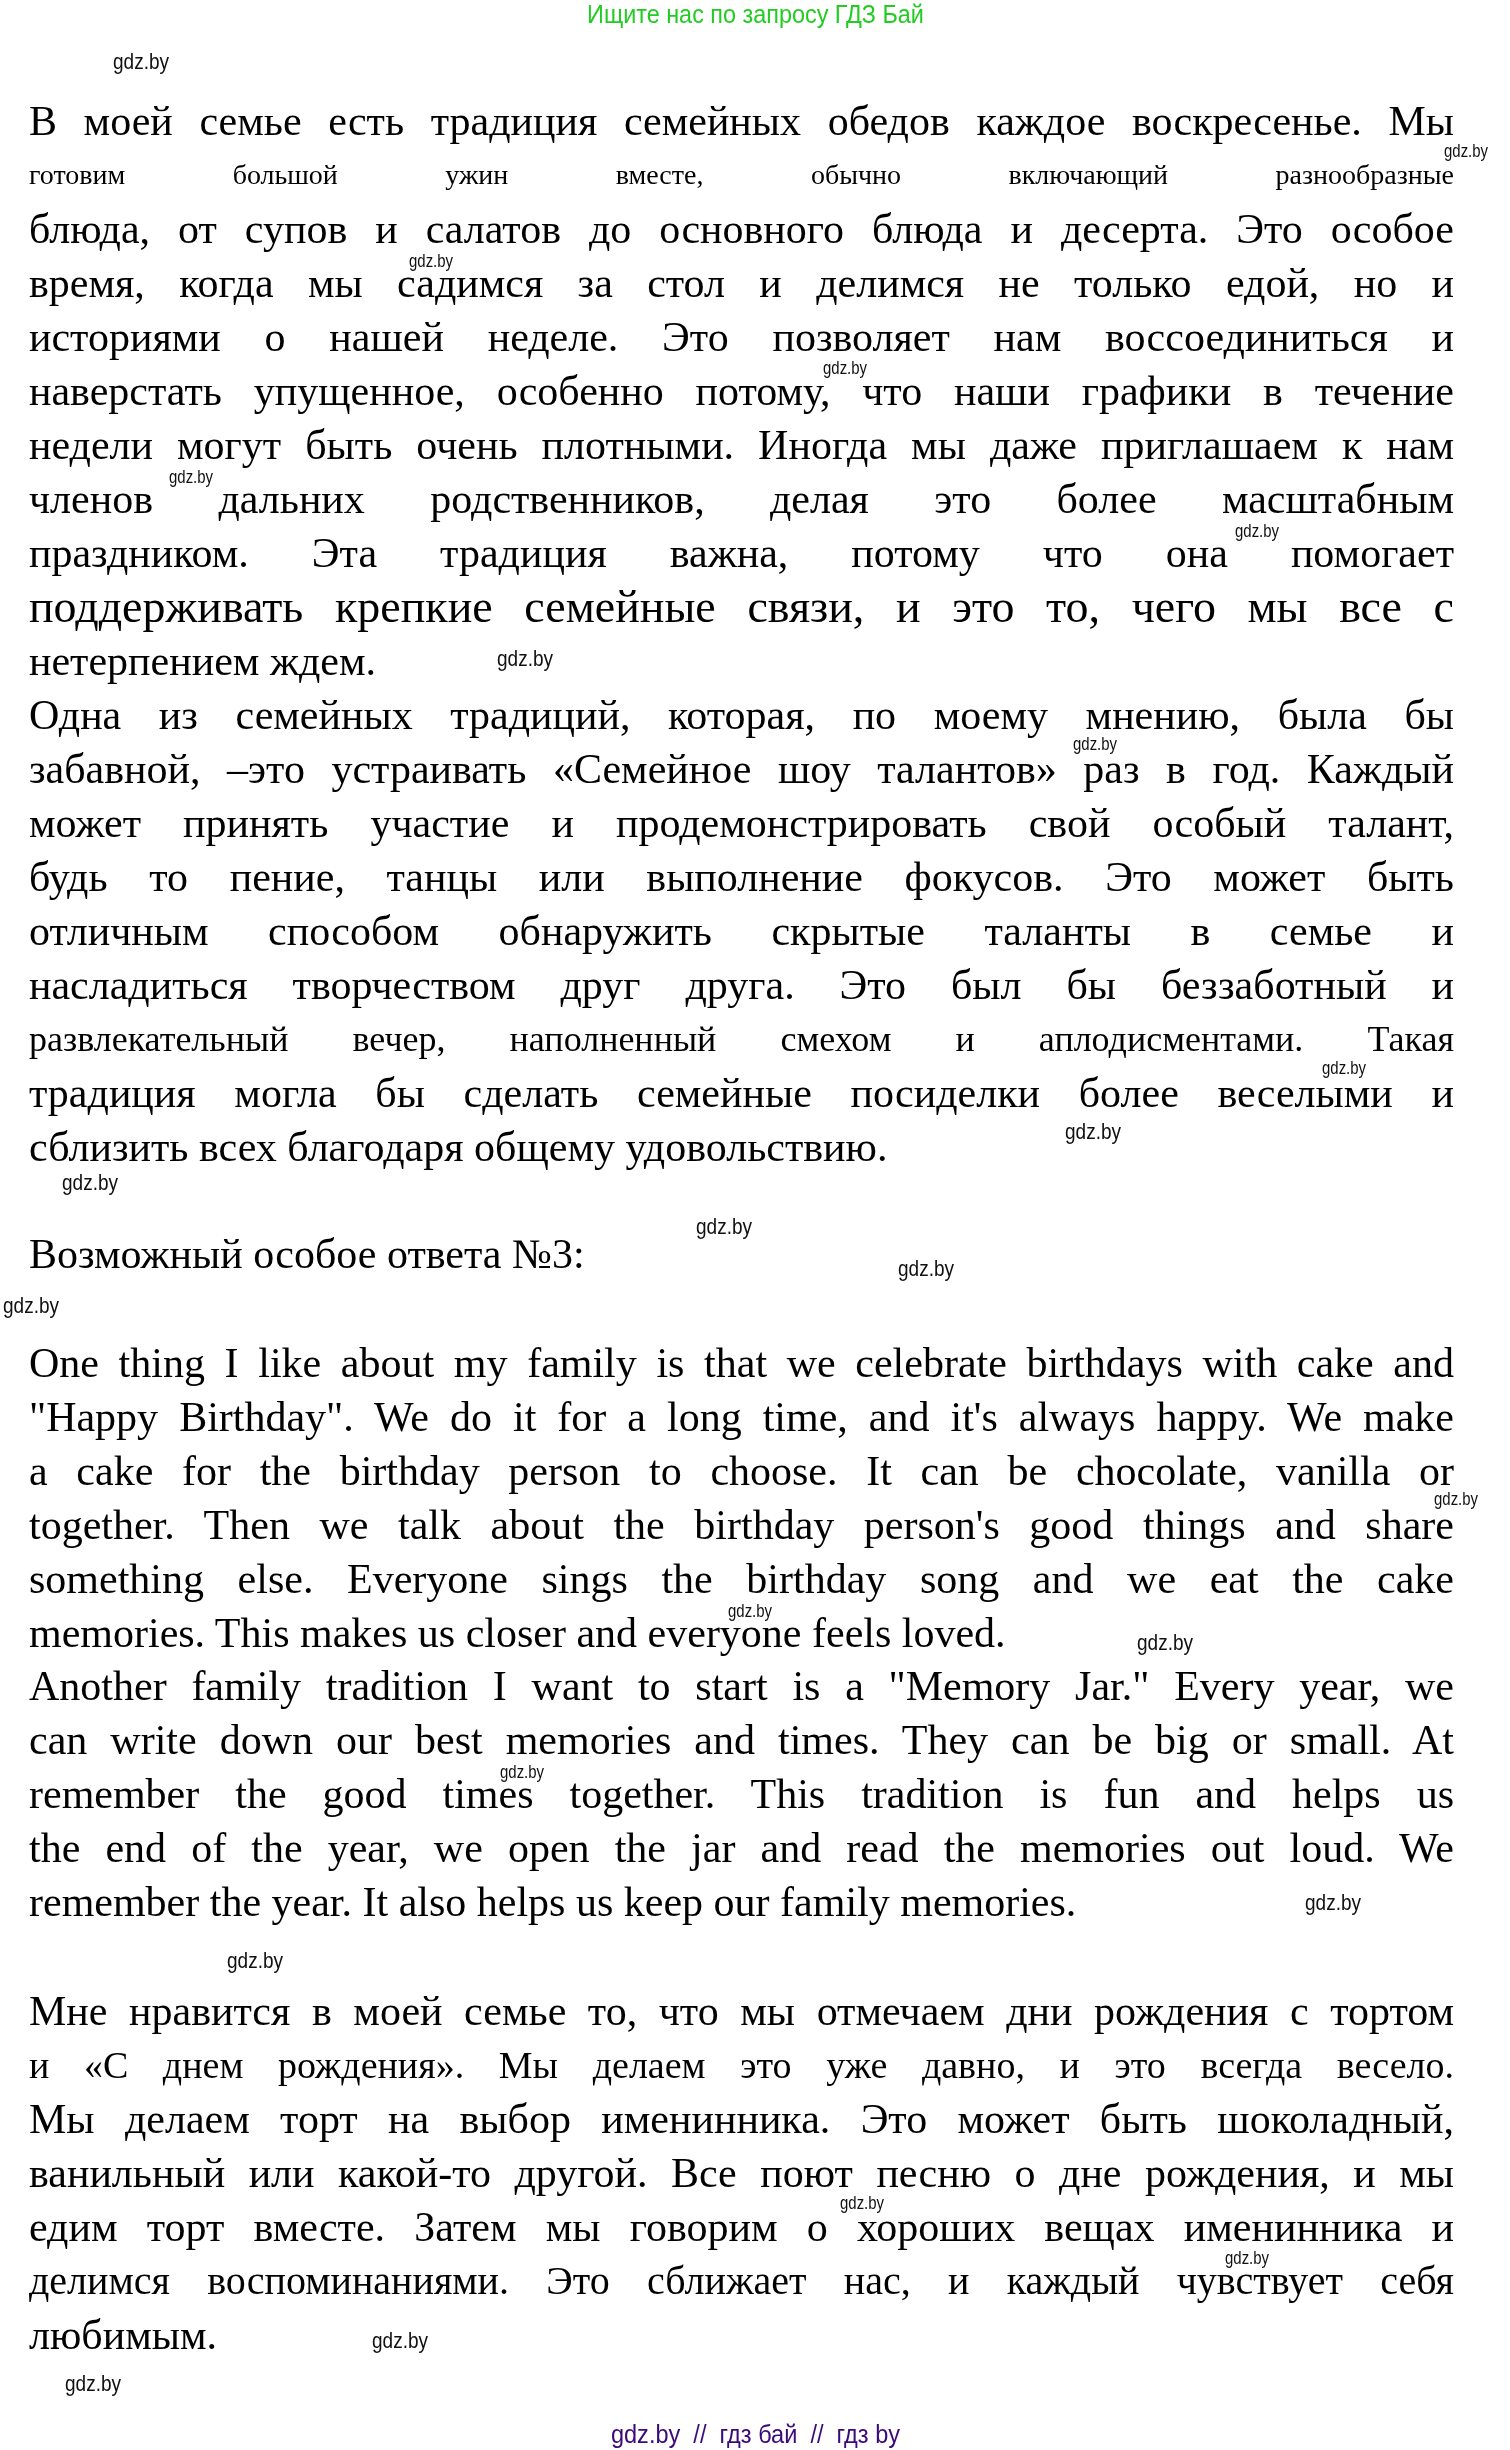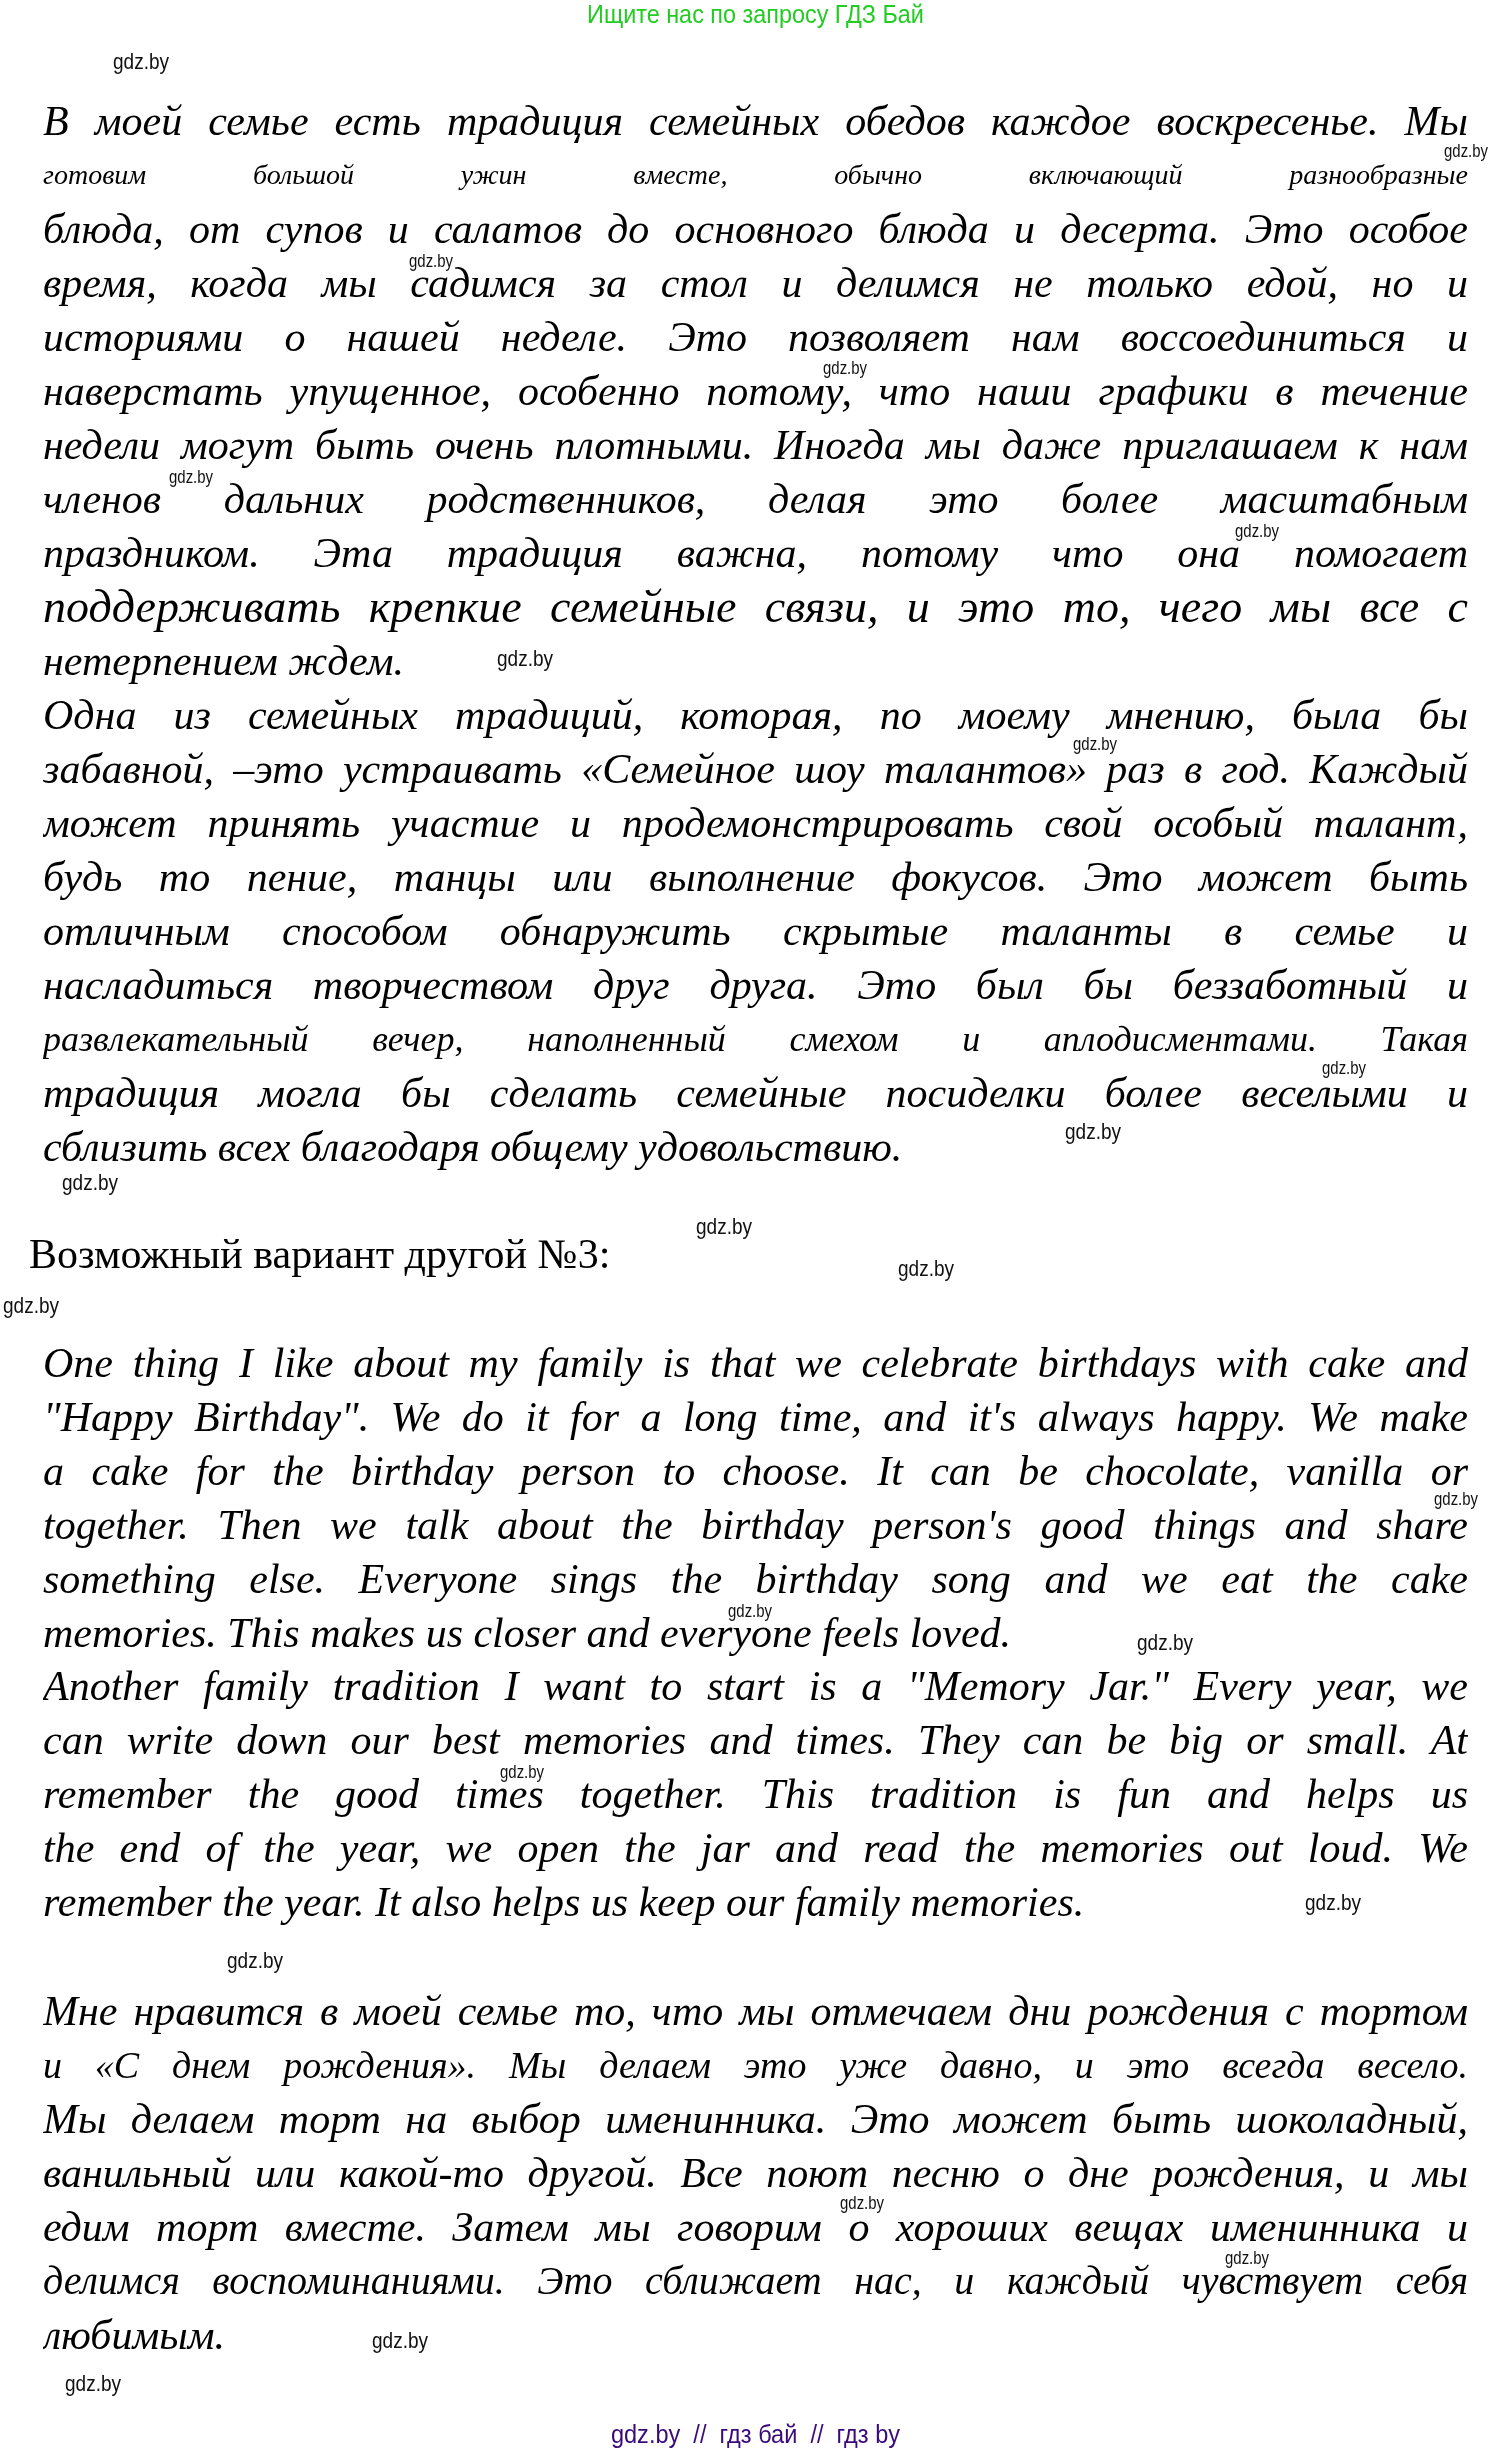--- a/index.html
+++ b/index.html
@@ -1,19 +1,19 @@
 <!DOCTYPE html>
 <html style="font-size:12.8px"><head>
 <meta charset="utf-8">
 <style>
   html,body{margin:0;padding:0;background:#fff;}
   body{width:1511px;height:2450px;position:relative;overflow:hidden;font-family:"Liberation Serif","DejaVu Serif",serif;color:#000;}
   .hdr{position:absolute;top:0;left:0;width:1511px;text-align:center;font-family:"Liberation Sans",sans-serif;font-size:26px;color:#22cc22;line-height:29px;transform:scaleX(0.9);}
   .ftr{position:absolute;top:2420px;left:0;width:1511px;text-align:center;font-family:"Liberation Sans",sans-serif;font-size:25.6px;color:#3a0a7a;line-height:29px;transform:scaleX(0.92);}
-  .para{position:absolute;left:43px;width:1425px;font-size:42px;line-height:54px;text-align:justify;text-align-last:left;font-style:italic;}
+  .para{position:absolute;left:29px;width:1425px;font-size:42px;line-height:54px;text-align:justify;text-align-last:left;}
   .line{display:block;text-align:justify;text-align-last:justify;white-space:nowrap;overflow:visible;height:54px;}
   .line.last{text-align-last:left;}
   .wm{position:absolute;font-family:"Liberation Sans",sans-serif;font-size:22.4px;color:#111;line-height:24px;transform:scaleX(0.85);transform-origin:left;}
   .wm.small{font-size:17.6px;}
   .heading{position:absolute;left:29px;top:1227px;font-size:42px;line-height:54px;}
 </style>
 </head>
 <body>
 
 <div class="hdr">Ищите нас по запросу ГДЗ Бай</div>
@@ -37,21 +37,21 @@
   <span class="line" style="white-space: normal; height: 54px; font-size: 42px; overflow: hidden;">забавной, –это устраивать «Семейное шоу талантов» раз в год. Каждый</span>
   <span class="line" style="white-space: normal; height: 54px; font-size: 42px; overflow: hidden;">может принять участие и продемонстрировать свой особый талант,</span>
   <span class="line" style="white-space: normal; height: 54px; font-size: 42px; overflow: hidden;">будь то пение, танцы или выполнение фокусов. Это может быть</span>
   <span class="line" style="white-space: normal; height: 54px; font-size: 42px; overflow: hidden;">отличным способом обнаружить скрытые таланты в семье и</span>
   <span class="line" style="white-space: normal; height: 54px; font-size: 42px; overflow: hidden;">насладиться творчеством друг друга. Это был бы беззаботный и</span>
   <span class="line" style="white-space: normal; height: 54px; font-size: 36px; overflow: hidden;">развлекательный вечер, наполненный смехом и аплодисментами. Такая</span>
   <span class="line" style="white-space: normal; height: 54px; font-size: 42px; overflow: hidden;">традиция могла бы сделать семейные посиделки более веселыми и</span>
   <span class="line last" style="white-space: normal; height: 54px; font-size: 42px; overflow: hidden;">сблизить всех благодаря общему удовольствию.</span>
 </div>
 
-<div class="heading">Возможный вариант другой №3:</div>
+<div class="heading">Возможный особое ответа №3:</div>
 
 <div class="para" style="top:1336px;">
   <span class="line" style="white-space: normal; height: 54px; font-size: 42px; overflow: hidden;">One thing I like about my family is that we celebrate birthdays with cake and</span>
   <span class="line" style="white-space: normal; height: 54px; font-size: 42px; overflow: hidden;">"Happy Birthday". We do it for a long time, and it's always happy. We make</span>
   <span class="line" style="white-space: normal; height: 54px; font-size: 42px; overflow: hidden;">a cake for the birthday person to choose. It can be chocolate, vanilla or</span>
   <span class="line" style="white-space: normal; height: 54px; font-size: 42px; overflow: hidden;">together. Then we talk about the birthday person's good things and share</span>
   <span class="line" style="white-space: normal; height: 54px; font-size: 42px; overflow: hidden;">something else. Everyone sings the birthday song and we eat the cake</span>
   <span class="line last" style="white-space: normal; height: 54px; font-size: 42px; overflow: hidden;">memories. This makes us closer and everyone feels loved.</span>
 </div>
 

